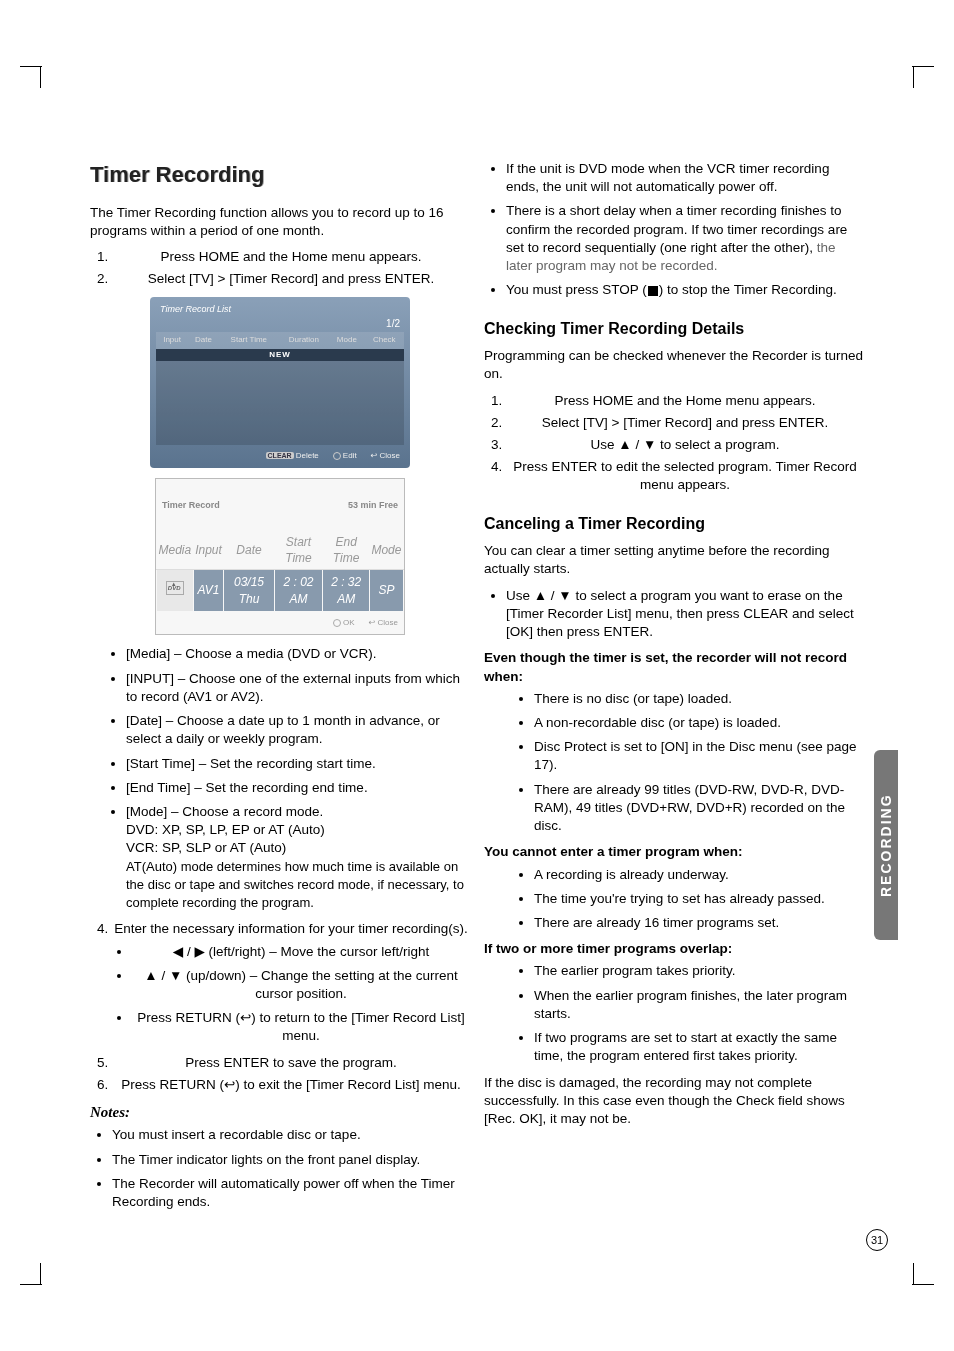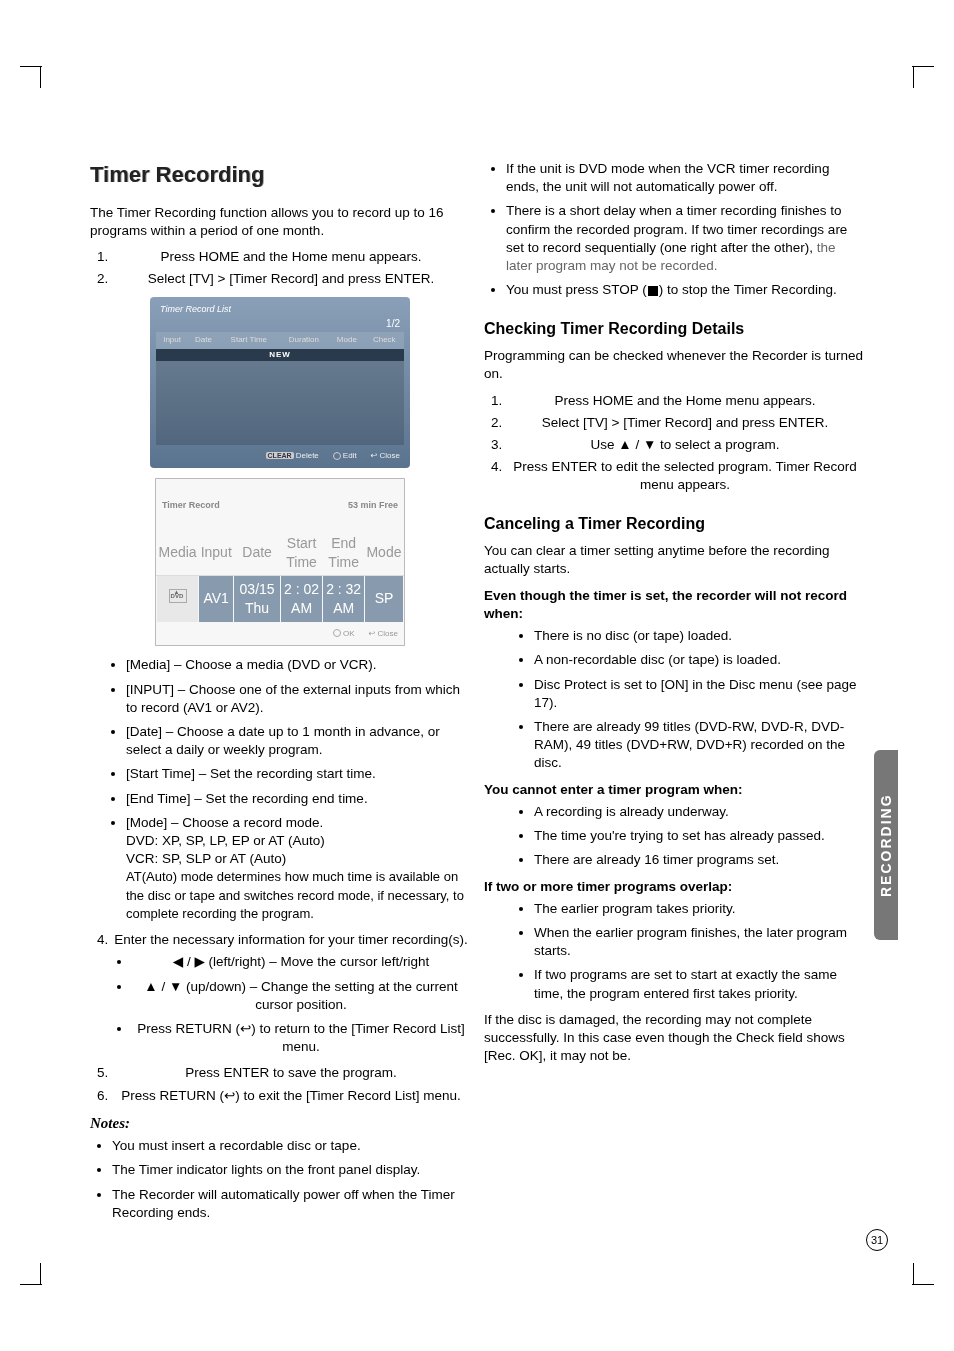--- a/index.html
+++ b/index.html
@@ -30,21 +30,21 @@
   .shot1 th { background: rgba(255,255,255,0.12); color:#ddd; font-weight:normal; padding:3px 2px; }
   .shot1 td { background: rgba(0,0,0,0.15); height:12px; }
   .shot1 .newrow td { background:#2a3a4d; text-align:center; color:#fff; font-weight:bold; letter-spacing:1px; }
   .shot1 .foot { display:flex; justify-content:flex-end; gap:14px; padding:6px 4px 0 4px; font-size:8px; color:#eee;}
   .shot1 .foot span b { background:#ccc; color:#334; border-radius:2px; padding:0 2px; font-size:7px; margin-right:2px;}
   .shot1 .foot .ic { display:inline-block; width:8px; height:8px; border:1px solid #ccc; border-radius:50%; margin-right:2px; vertical-align:middle;}
 
   
   .shot2 { width: 250px; margin: 6px auto 10px auto; border:1px solid #bbb; background:#f7f7f7; font-size:9px; color:#777; }
   .shot2 .bar { display:flex; justify-content:space-between; padding:20px 6px; font-weight:bold; color:#888;}
-  .shot2 table { width:100%; border-collapse:collapse; font-size:14px;}
+  .shot2 table { width:100%; border-collapse:collapse; font-size:12px;font-style:italic;}
   .shot2 th { color:#999; font-weight:normal; padding:3px 2px; border-bottom:1px solid #ddd;}
   .shot2 td { background:#889aad; color:#fff; text-align:center; padding:4px 2px; border:1px solid #f7f7f7;}
   .shot2 td.first { background:#e8e8e8; color:#666;}
   .shot2 .mediaic { display:inline-block; width:18px; height:14px; background:#e8e8e8; border:1px solid #aaa; position:relative;}
   .shot2 .mediaic::before{content:"▲";position:absolute;top:-2px;left:4px;font-size:6px;color:#666;}
   .shot2 .mediaic::after{content:"DVD";position:absolute;top:2px;left:1px;font-size:6px;color:#666;font-weight:bold;}
   .shot2 .foot { display:flex; justify-content:flex-end; gap:14px; padding:6px; font-size:8px; color:#999;}
   .shot2 .foot .ic { display:inline-block; width:8px; height:8px; border:1px solid #aaa; border-radius:50%; margin-right:2px; vertical-align:middle;}
 
   .tri { font-family: Arial; }
@@ -239,20 +239,23 @@
       <p>Programming can be checked whenever the Recorder is turned on.</p>
       <ol class="steps">
         <li>Press HOME and the Home menu appears.</li>
         <li>Select [TV] &gt; [Timer Record] and press ENTER.</li>
         <li>Use ▲ / ▼ to select a program.</li>
         <li>Press ENTER to edit the selected program. Timer Record menu appears.</li>
       </ol>
 
       <h2 class="sub">Canceling a Timer Recording</h2>
       <p>You can clear a timer setting anytime before the recording actually starts.</p>
+      <ul class="bul" style="padding-left:22px;">
+        <li>Use ▲ / ▼ to select a program you want to erase on the [Timer Recorder List] menu, then press CLEAR and select [OK] then press ENTER.</li>
+      </ul>
 
       <p class="boldline">Even though the timer is set, the recorder will not record when:</p>
       <ul class="bul2">
         <li>There is no disc (or tape) loaded.</li>
         <li>A non-recordable disc (or tape) is loaded.</li>
         <li>Disc Protect is set to [ON] in the Disc menu (see page 17).</li>
         <li>There are already 99 titles (DVD-RW, DVD-R, DVD-RAM), 49 titles (DVD+RW, DVD+R) recorded on the disc.</li>
       </ul>
       <p class="boldline">You cannot enter a timer program when:</p>
       <ul class="bul2">

